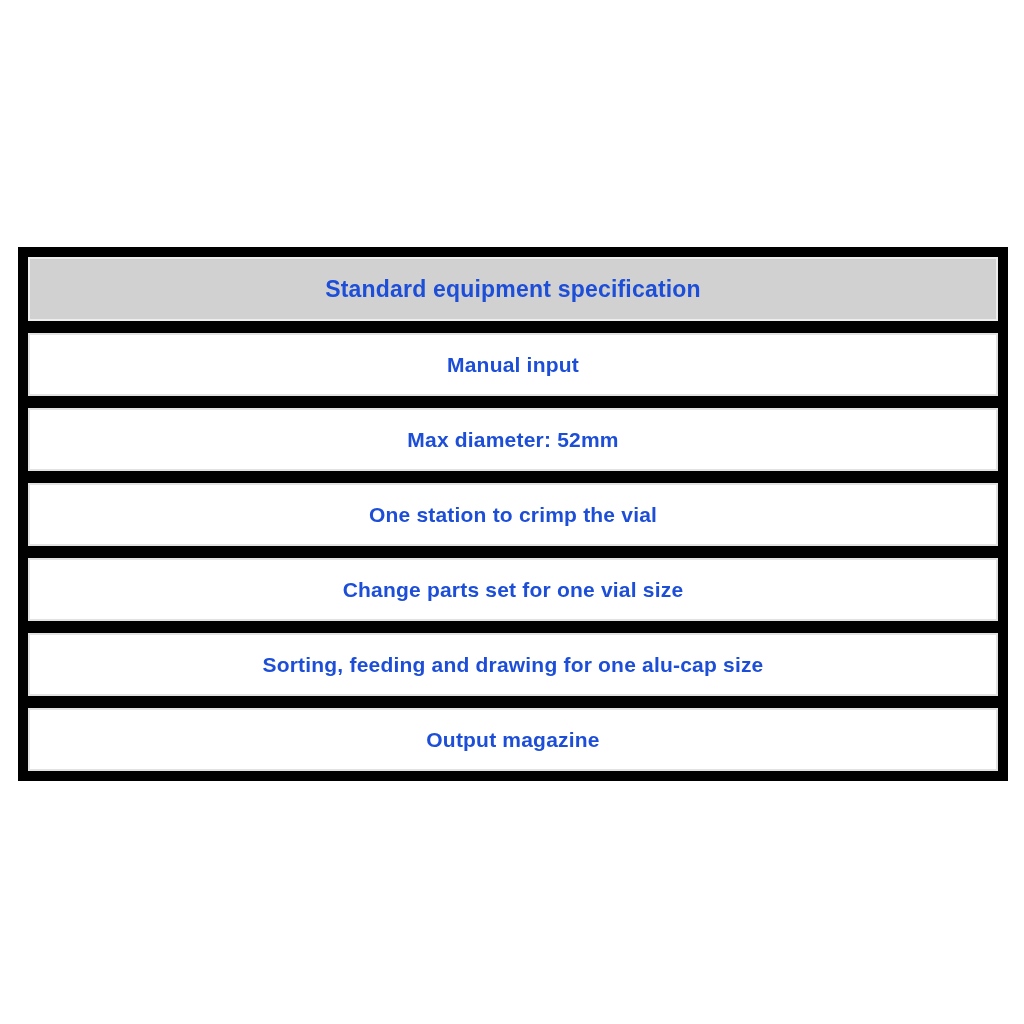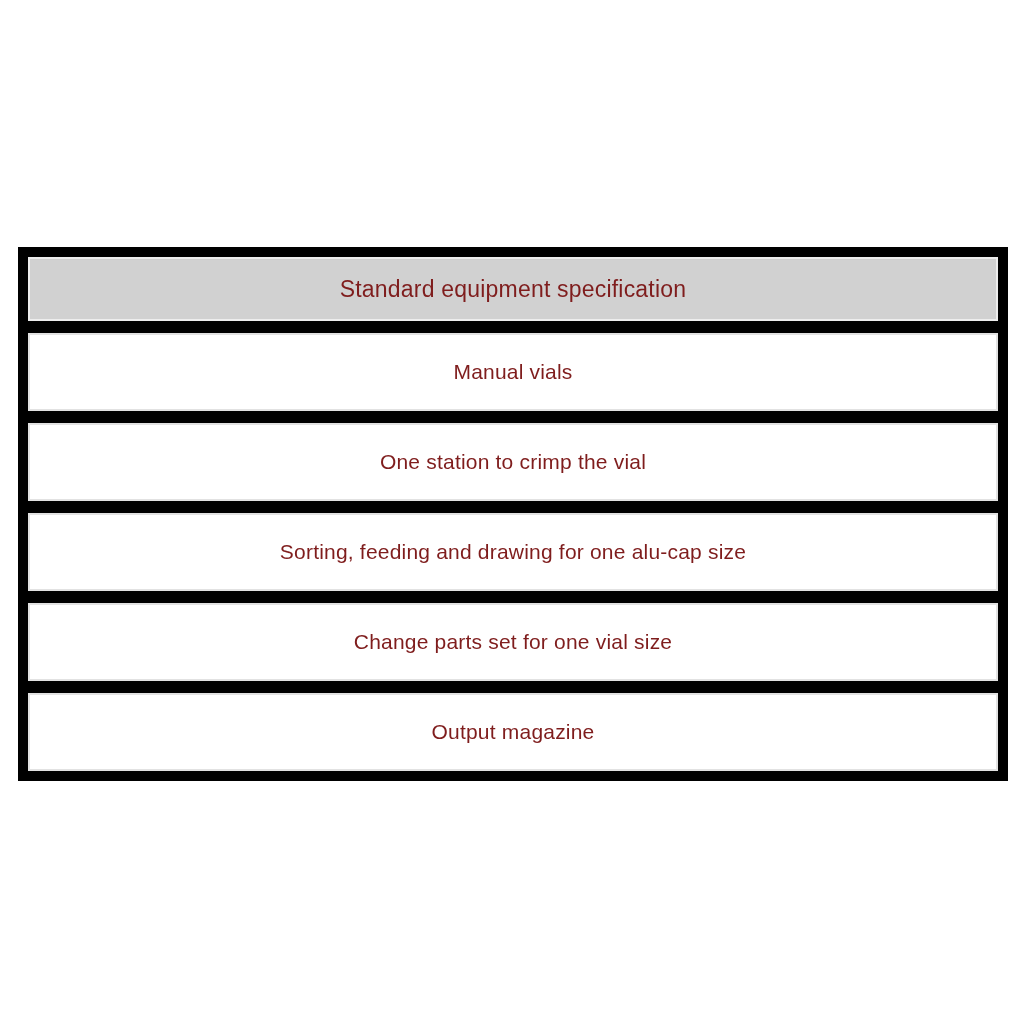--- a/index.html
+++ b/index.html
@@ -28,46 +28,47 @@
   }
 
   .cell {
     box-sizing: border-box;
     background: #ffffff;
     border: 2px solid #e2e2e2;
     display: flex;
     align-items: center;
     justify-content: center;
     text-align: center;
-    font-weight: normal;
-    color: #7f1d1d;
+    font-weight: bold;
+    color: #1d4ed8;
     font-size: 21px;
     letter-spacing: 0.2px;
     flex: 1 1 auto;
     white-space: pre-wrap;
   }
 
   .cell.header {
     background: #d1d1d1;
     border-color: #ededed;
     flex: 0 0 64px;
     font-size: 23px;
   }
 </style>
 </head>
 <body>
 
 <div class="spec-table">
   <div class="cell header">Standard equipment specification</div>
 
-  <div class="cell">Manual vials</div>
+  <div class="cell">Manual input</div>
 
 
+  <div class="cell">Max diameter: 52mm</div>
 
   <div class="cell">One station to crimp the vial</div>
 
 
+  <div class="cell">Change parts set for one vial size</div>
+
   <div class="cell">Sorting, feeding and drawing for one alu-cap size</div>
-
-  <div class="cell">Change parts set for one vial size</div>
 
   <div class="cell">Output magazine</div>
 </div>
 
 </body></html>

